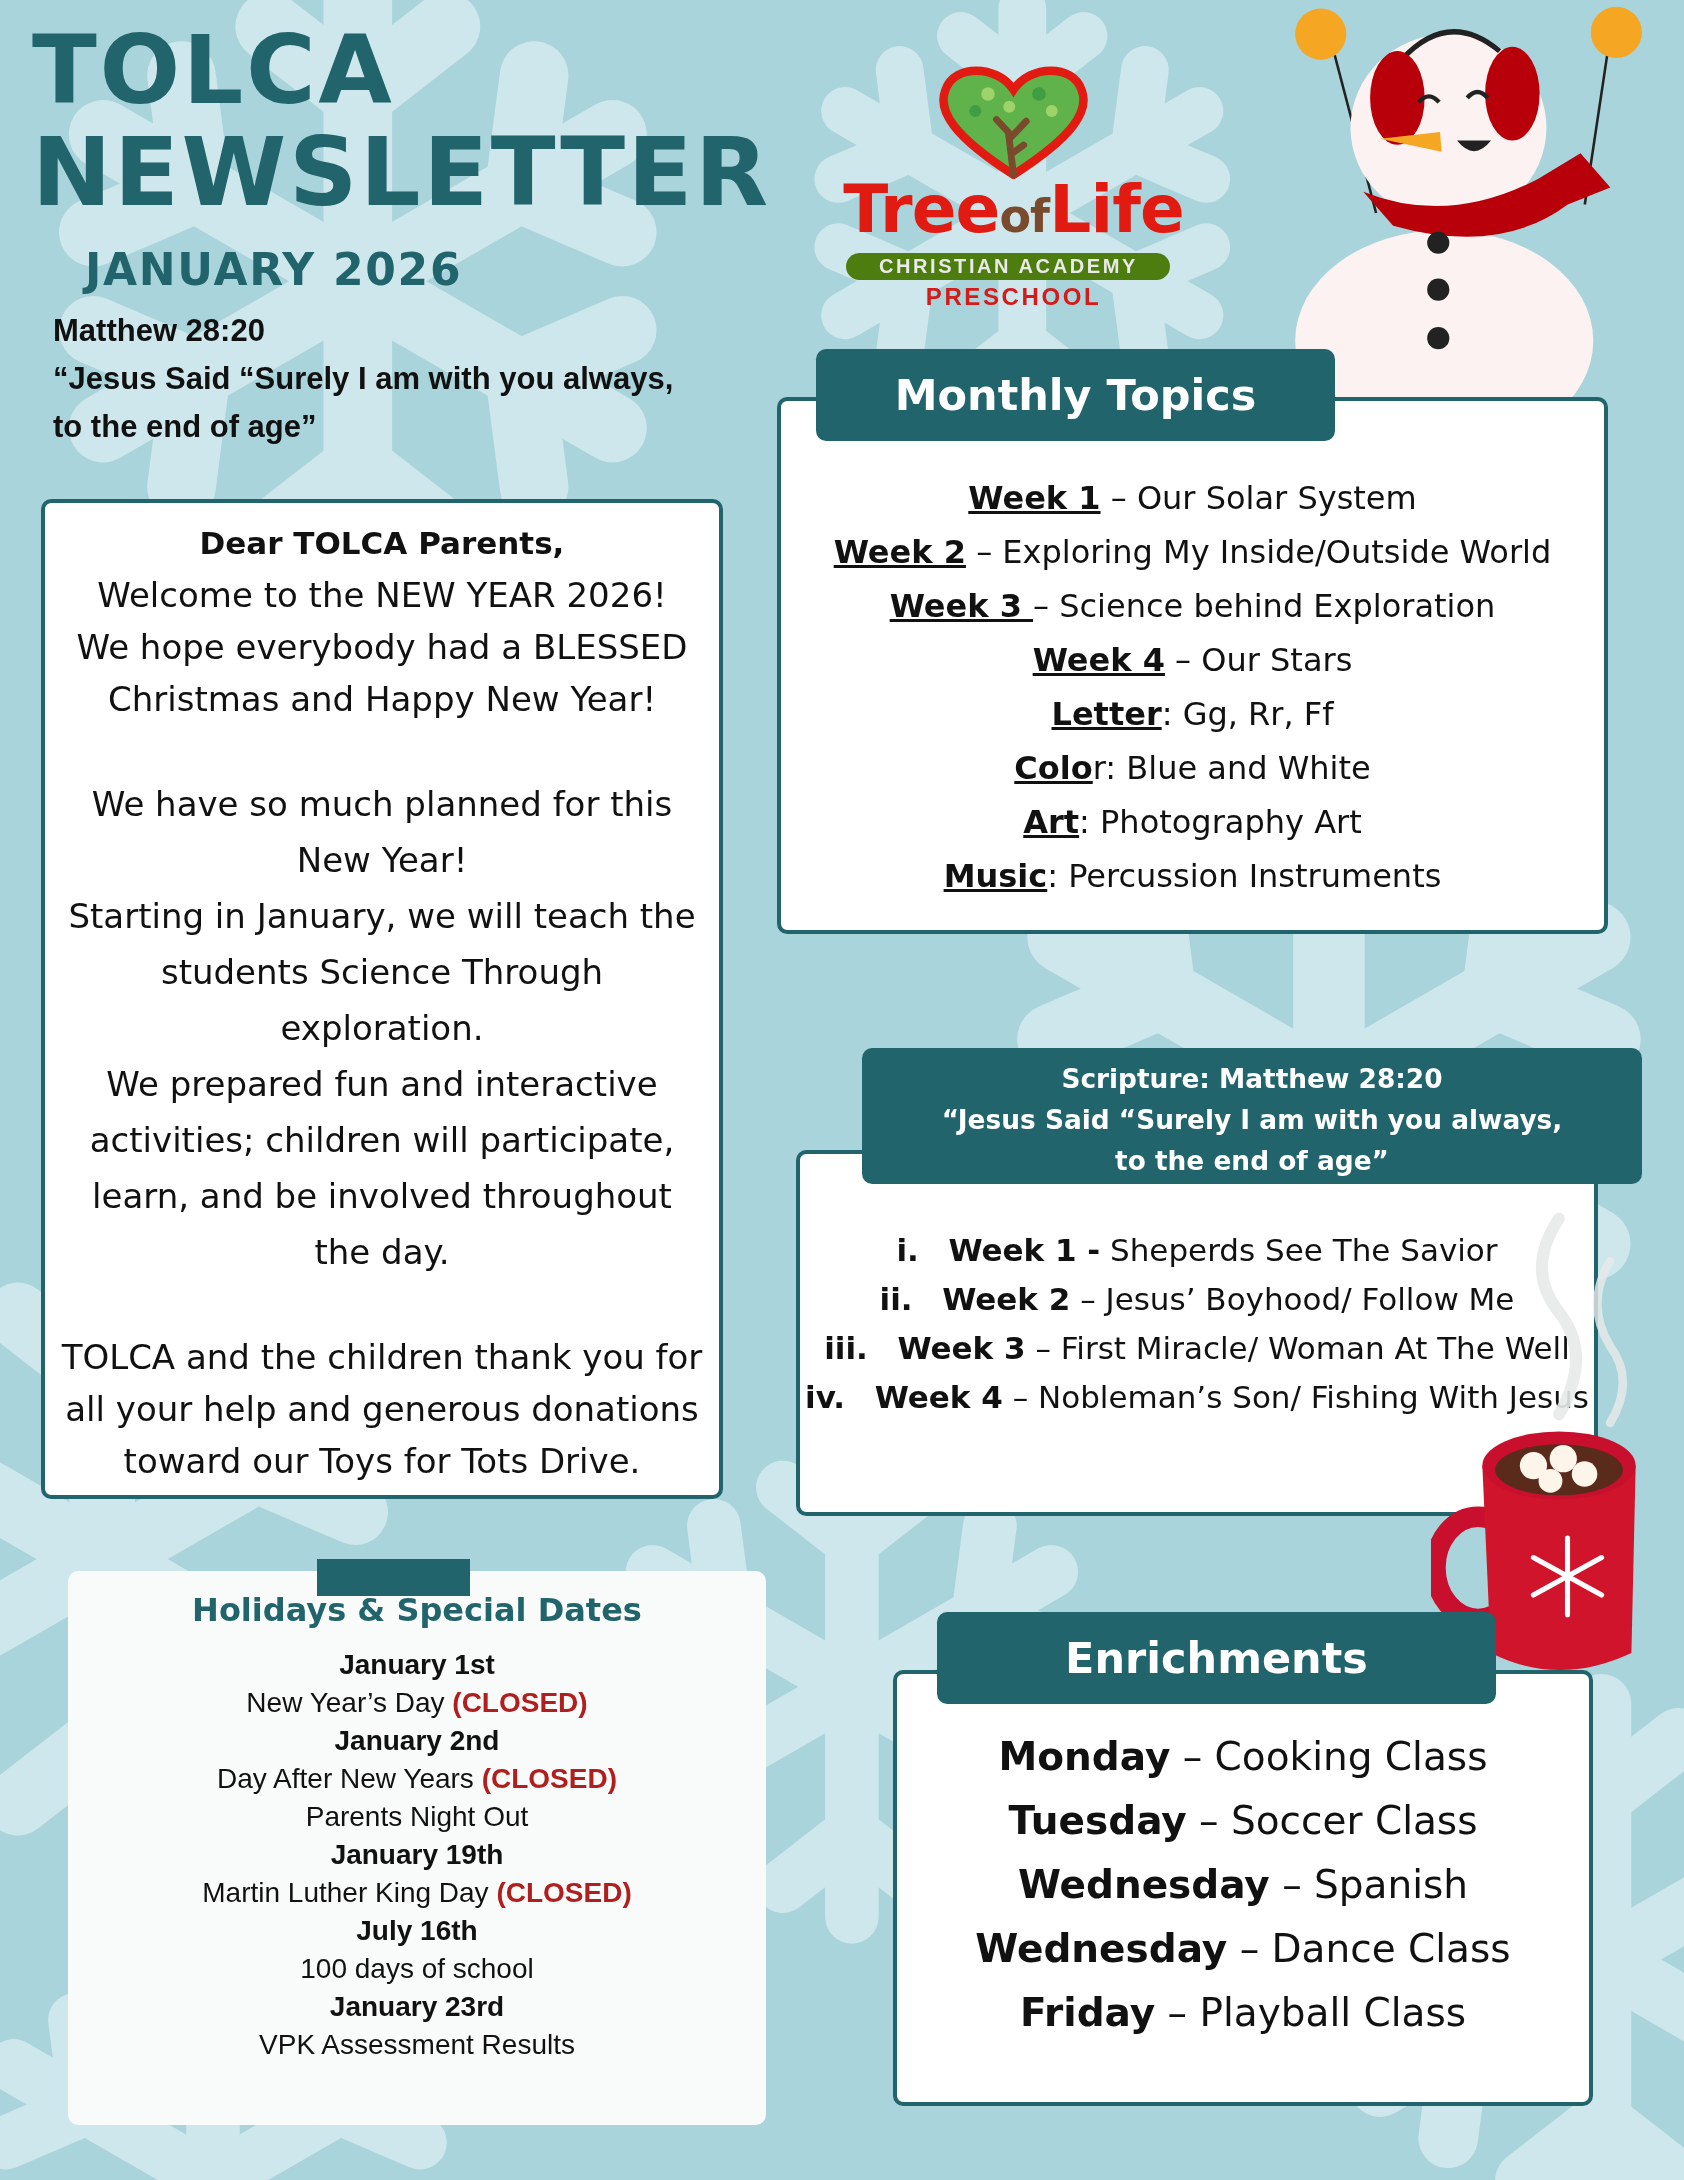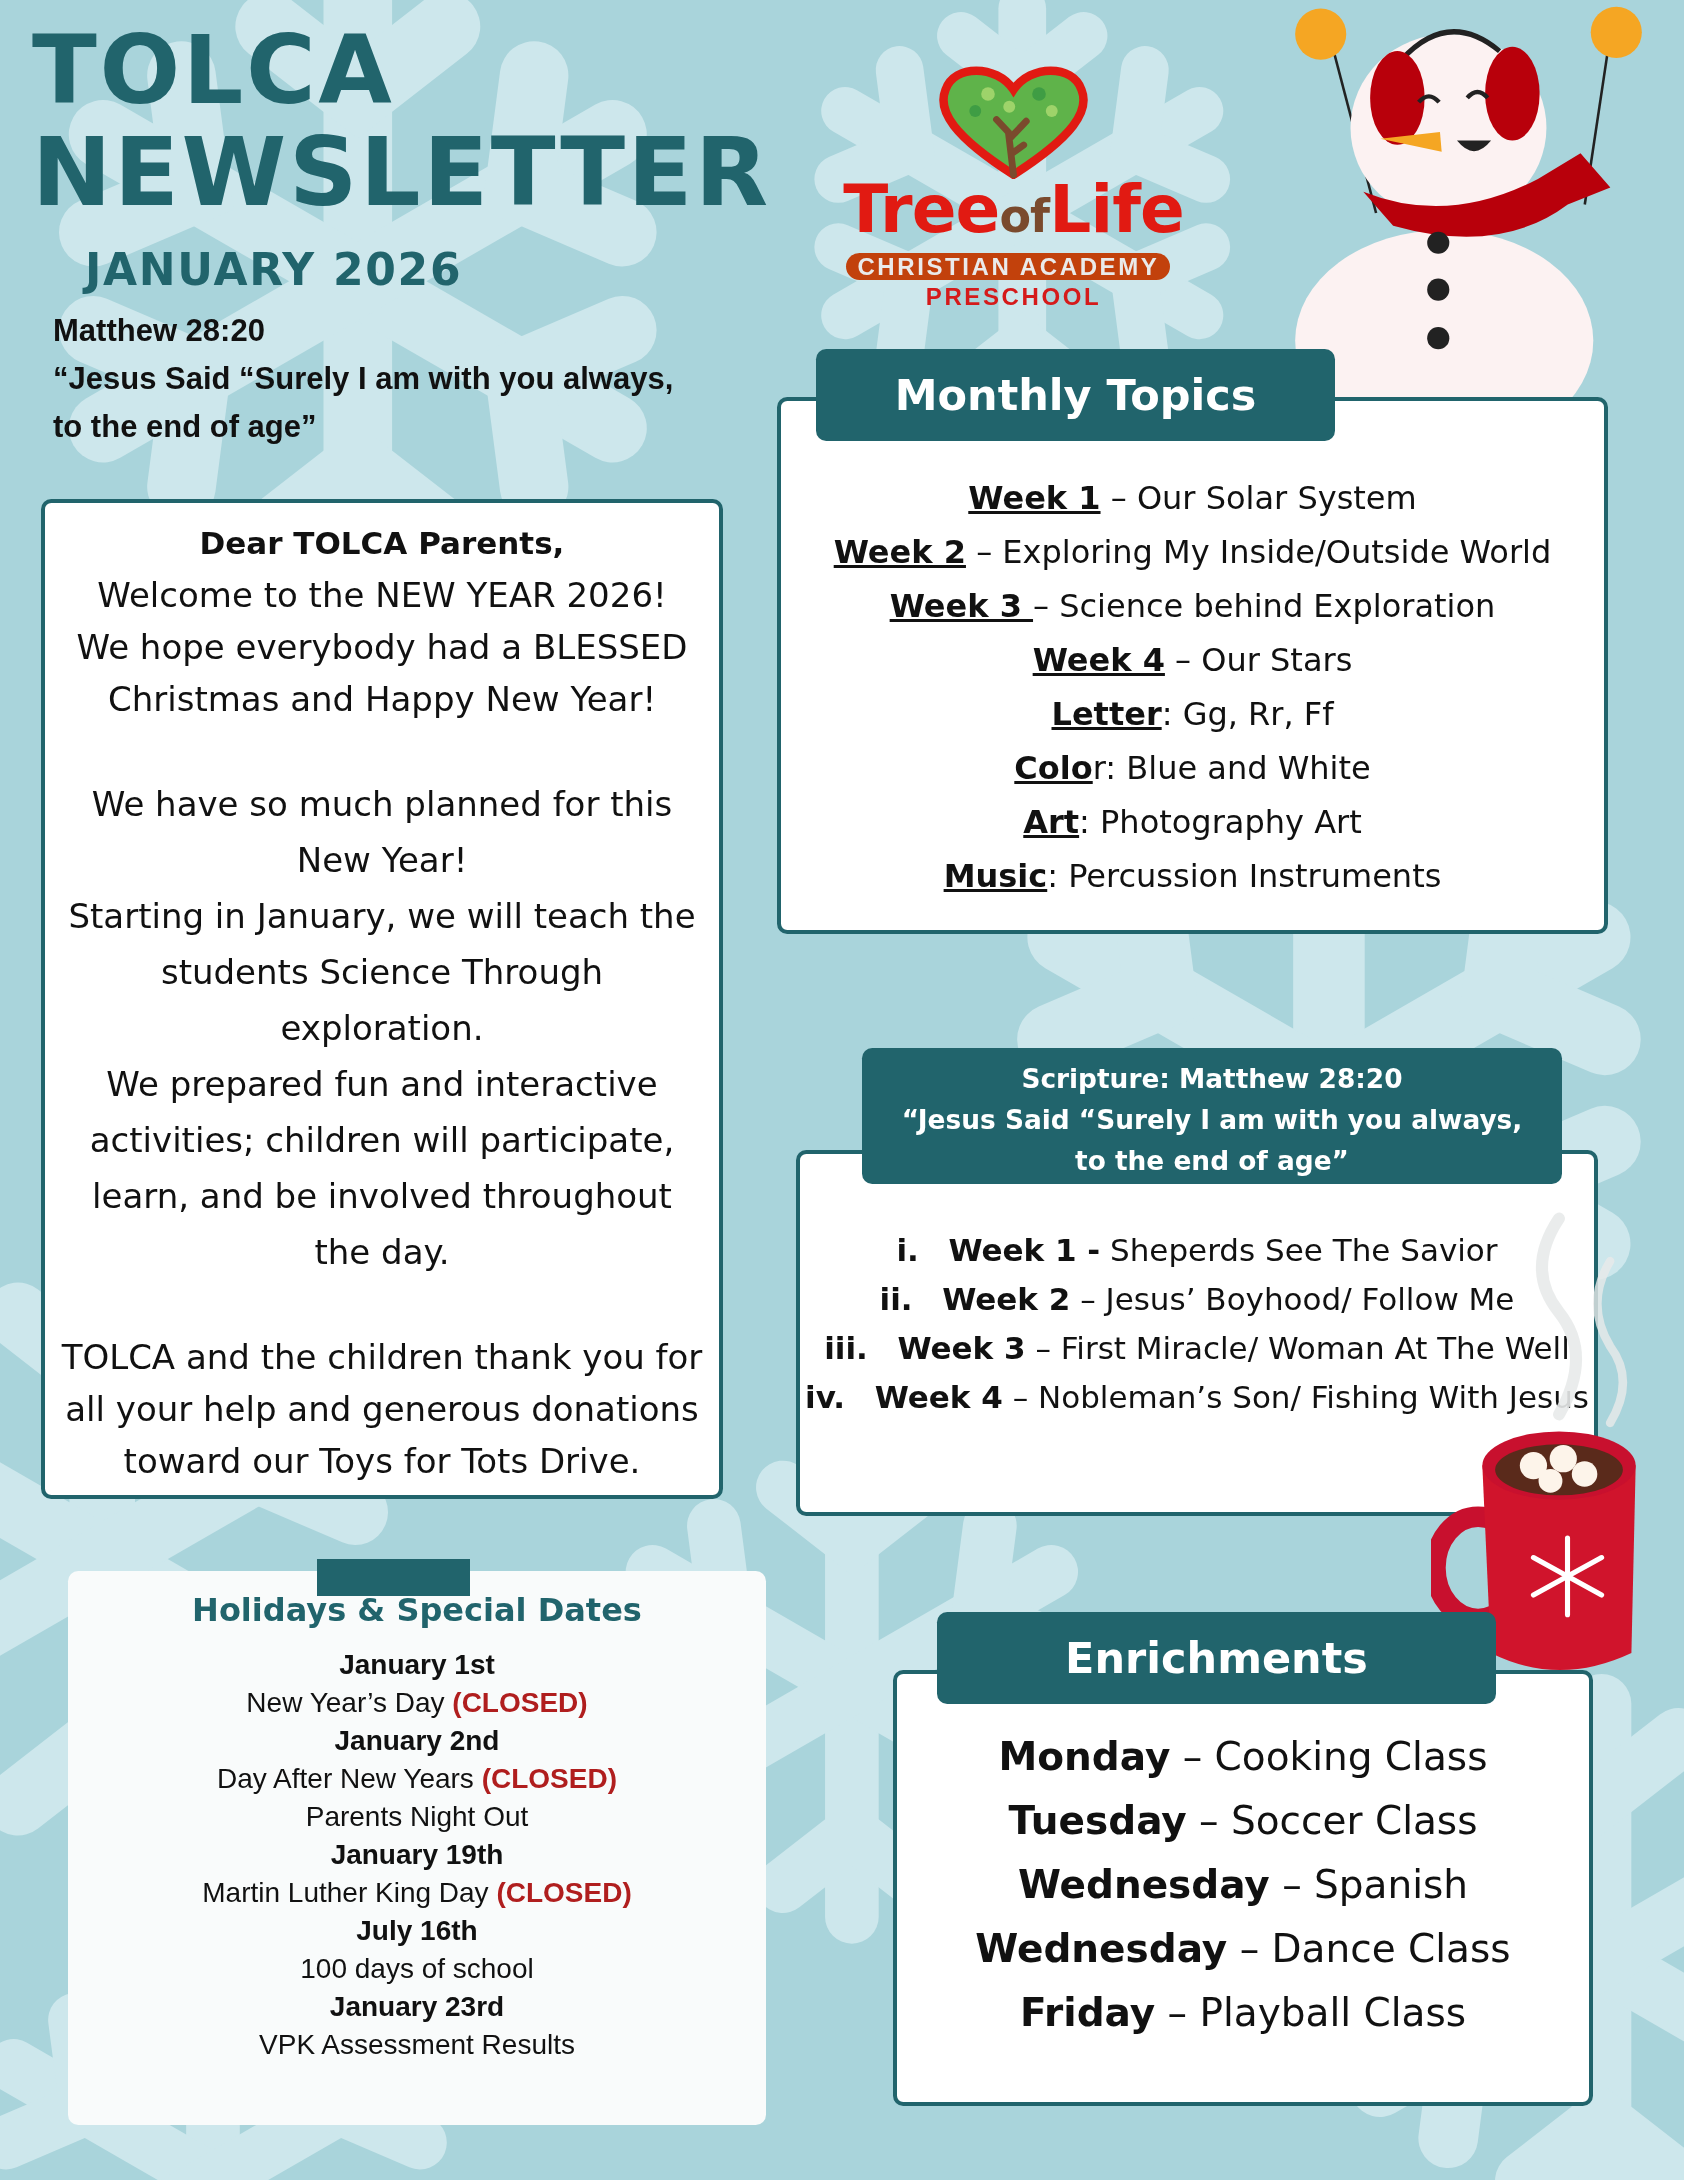--- a/index.html
+++ b/index.html
@@ -7,35 +7,35 @@
   .bg-flakes{position:absolute;inset:0;pointer-events:none;}
   .abs{position:absolute;}
   
   .title{left:32px;top:19px;font-family:"DejaVu Sans",sans-serif;font-weight:bold;color:#21646c;font-size:95px;line-height:102px;letter-spacing:2.6px;}
   .month{left:85px;top:244px;font-weight:bold;color:#21646c;font-size:44px;letter-spacing:1.7px;}
   .verse{left:53px;top:307px;font-family:"Liberation Sans",sans-serif;font-weight:bold;font-size:31px;line-height:48px;color:#111;}
   
   .logo{left:826px;top:60px;width:375px;height:256px;}
   .logo-name{position:absolute;left:0;top:111px;width:375px;text-align:center;font-family:"DejaVu Sans",sans-serif;font-weight:bold;font-size:66px;color:#e11a12;letter-spacing:-0.9px;}
   .logo-name .of{color:#7a4a2d;font-size:46px;}
-  .logo-band{position:absolute;left:20.4px;top:193px;width:324px;height:27px;border-radius:13.6px;background:#c2410c;color:#eaeaea;font-family:"Liberation Sans",sans-serif;font-weight:bold;font-size:24px;text-align:center;line-height:27px;letter-spacing:2.6px;}
+  .logo-band{position:absolute;left:20.4px;top:193px;width:324px;height:27px;border-radius:13.6px;background:#4d7c0f;color:#eaeaea;font-family:"Liberation Sans",sans-serif;font-weight:bold;font-size:20px;text-align:center;line-height:27px;letter-spacing:2.6px;}
   .logo-sub{position:absolute;left:0;top:223px;width:375px;text-align:center;font-family:"Liberation Sans",sans-serif;font-weight:bold;font-size:24px;color:#d51a1a;letter-spacing:2.6px;}
   
   .card{position:absolute;background:#fff;border:4.3px solid #21646c;border-radius:10.2px;box-sizing:border-box;}
   .tab{position:absolute;background:#21646c;color:#fff;border-radius:10.2px;font-family:"DejaVu Sans",sans-serif;font-weight:bold;text-align:center;}
   .letter{left:41px;top:499px;width:682px;height:1000px;}
   .letter .inner{position:absolute;left:0;right:0;top:15.3px;text-align:center;font-family:"DejaVu Sans",sans-serif;font-size:34px;line-height:52px;color:#111;}
   .letter .greet{font-weight:bold;font-size:31px;line-height:51px;}
   .gap{height:51px;}
   .topics{left:777px;top:397px;width:831px;height:537px;}
   .topics-tab{left:816px;top:349px;width:519px;height:92px;font-size:43px;line-height:92px;}
   .topics-list{position:absolute;left:0;right:0;top:70px;text-align:center;font-size:32px;line-height:54px;}
   .u{font-weight:bold;text-decoration:underline;}
   .scripture{left:796px;top:1150px;width:802px;height:366px;}
-  .scripture-tab{left:862px;top:1048px;width:700px;height:136px;font-size:26.4px;line-height:41px;padding-top:10.2px;box-sizing:border-box;}
+  .scripture-tab{left:862px;top:1048px;width:780px;height:136px;font-size:26.4px;line-height:41px;padding-top:10.2px;box-sizing:border-box;}
   .script-list{position:absolute;left:0;right:0;top:70px;text-align:center;font-size:31px;line-height:49px;}
   .script-list b{font-weight:bold;}
   .holidays{position:absolute;left:68px;top:1571px;width:698px;height:554px;background:#f9fbfb;border-radius:10.2px;}
   .tape{position:absolute;left:317px;top:1559px;width:153px;height:37px;background:#21646c;}
   .holidays-title{position:absolute;left:0;right:0;top:20.4px;text-align:center;font-family:"DejaVu Sans",sans-serif;font-weight:bold;color:#21646c;font-size:32px;}
   .hol-list{position:absolute;left:0;right:0;top:75px;text-align:center;font-family:"Liberation Sans",sans-serif;font-size:28px;line-height:38px;}
   .hol-date{font-weight:bold;}
   .closed{color:#b01e1e;font-weight:bold;}
   .enrich{left:893px;top:1670px;width:700px;height:436px;}
   .enrich-tab{left:937px;top:1612px;width:559px;height:92px;font-size:43px;line-height:92px;}

